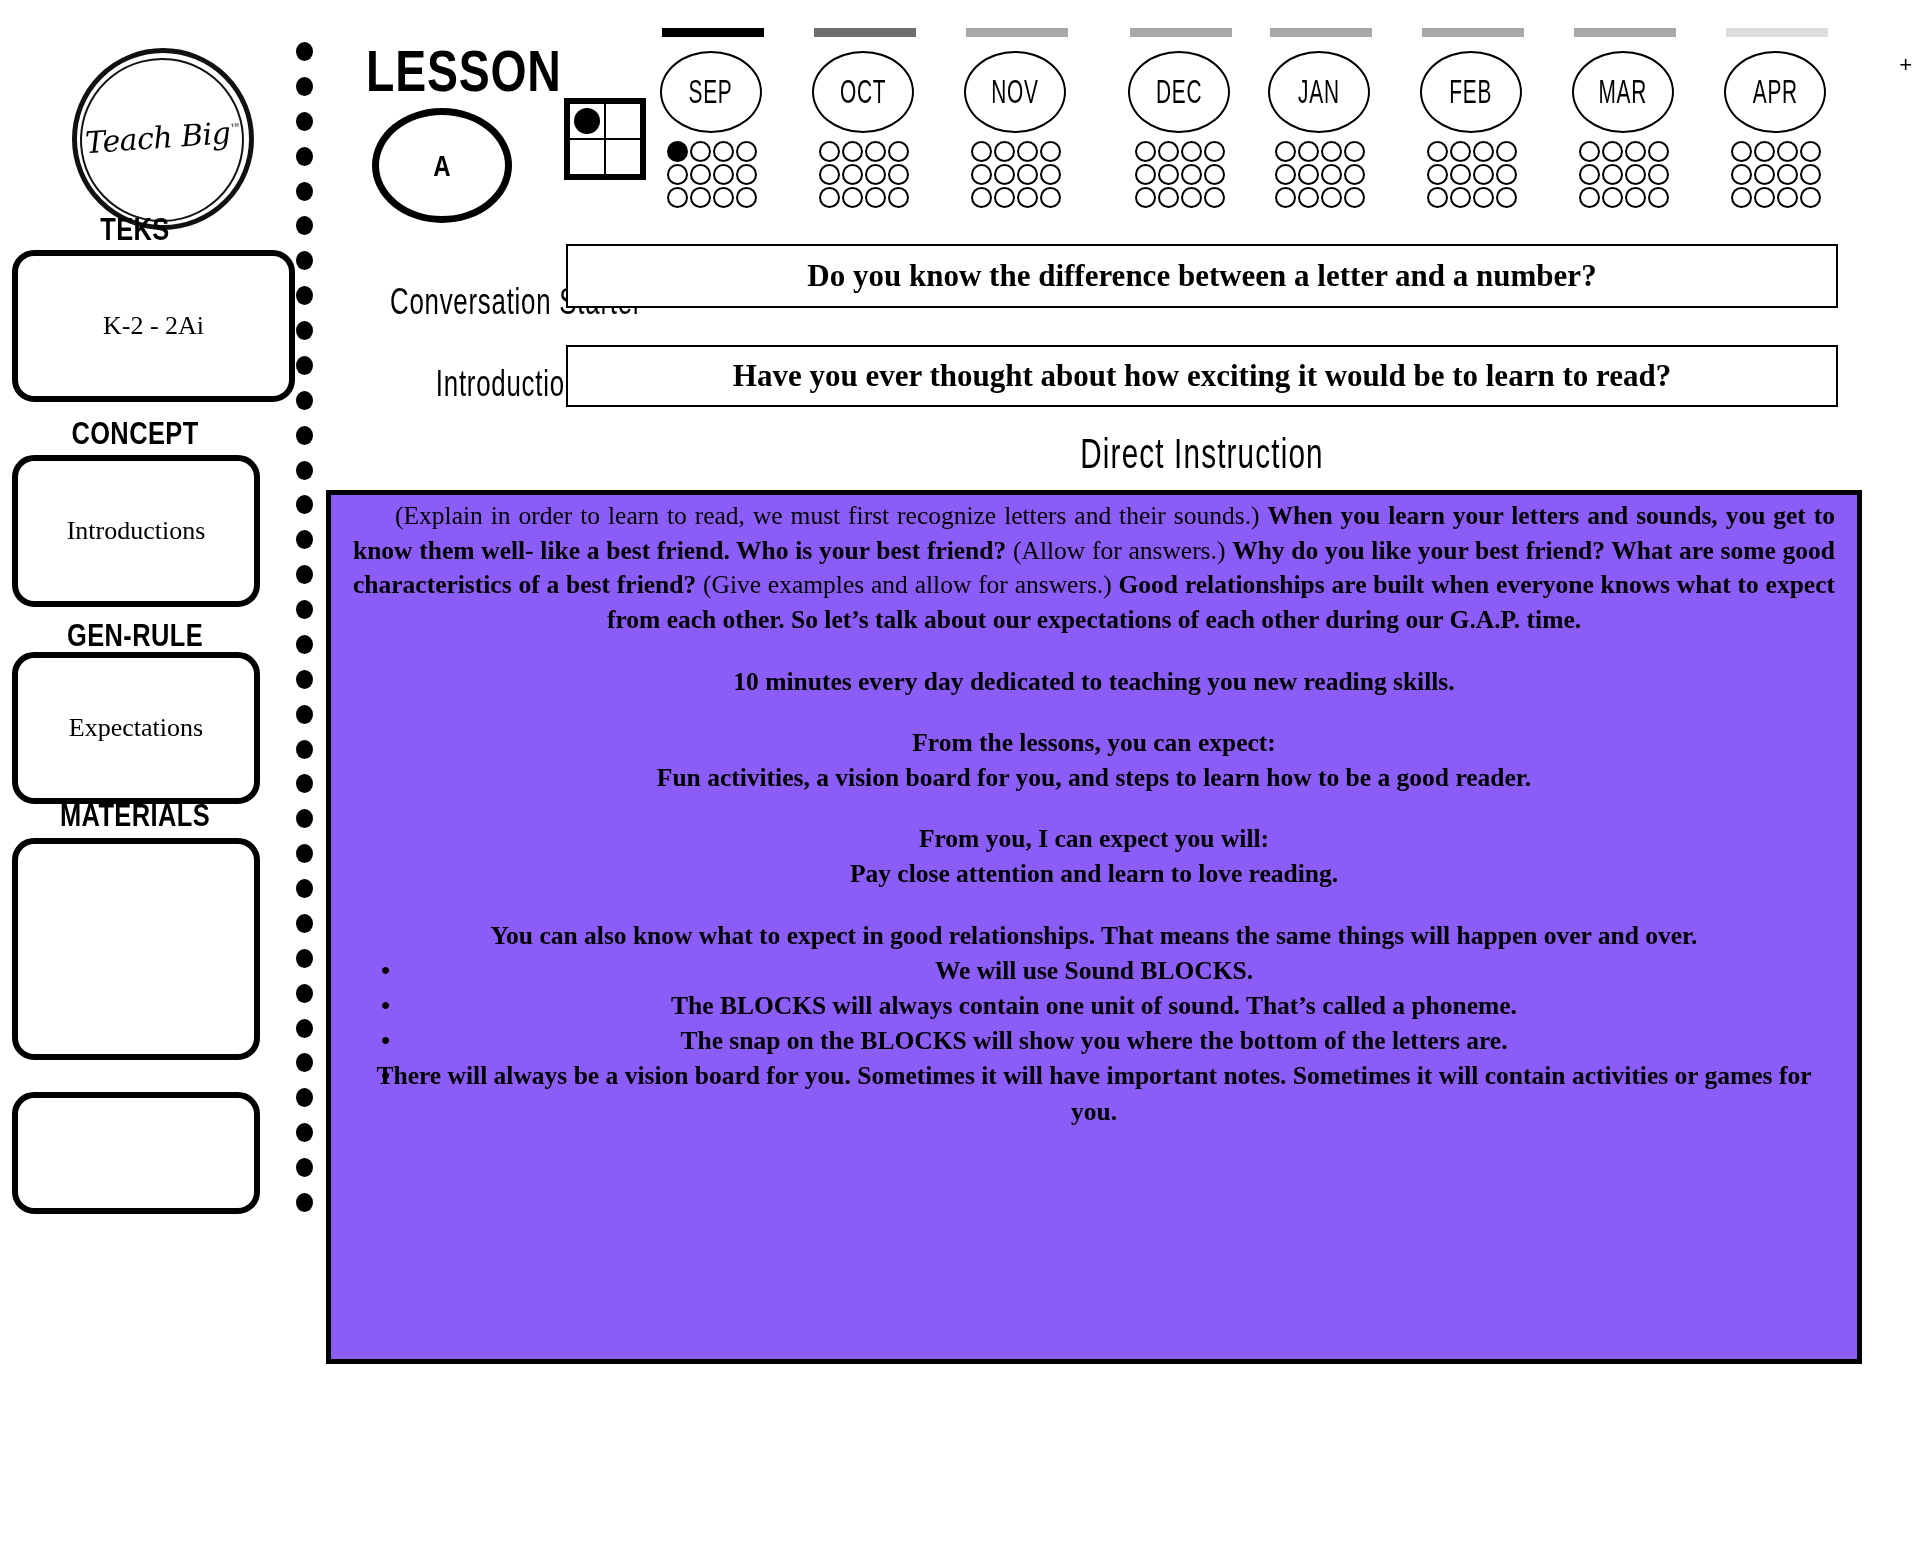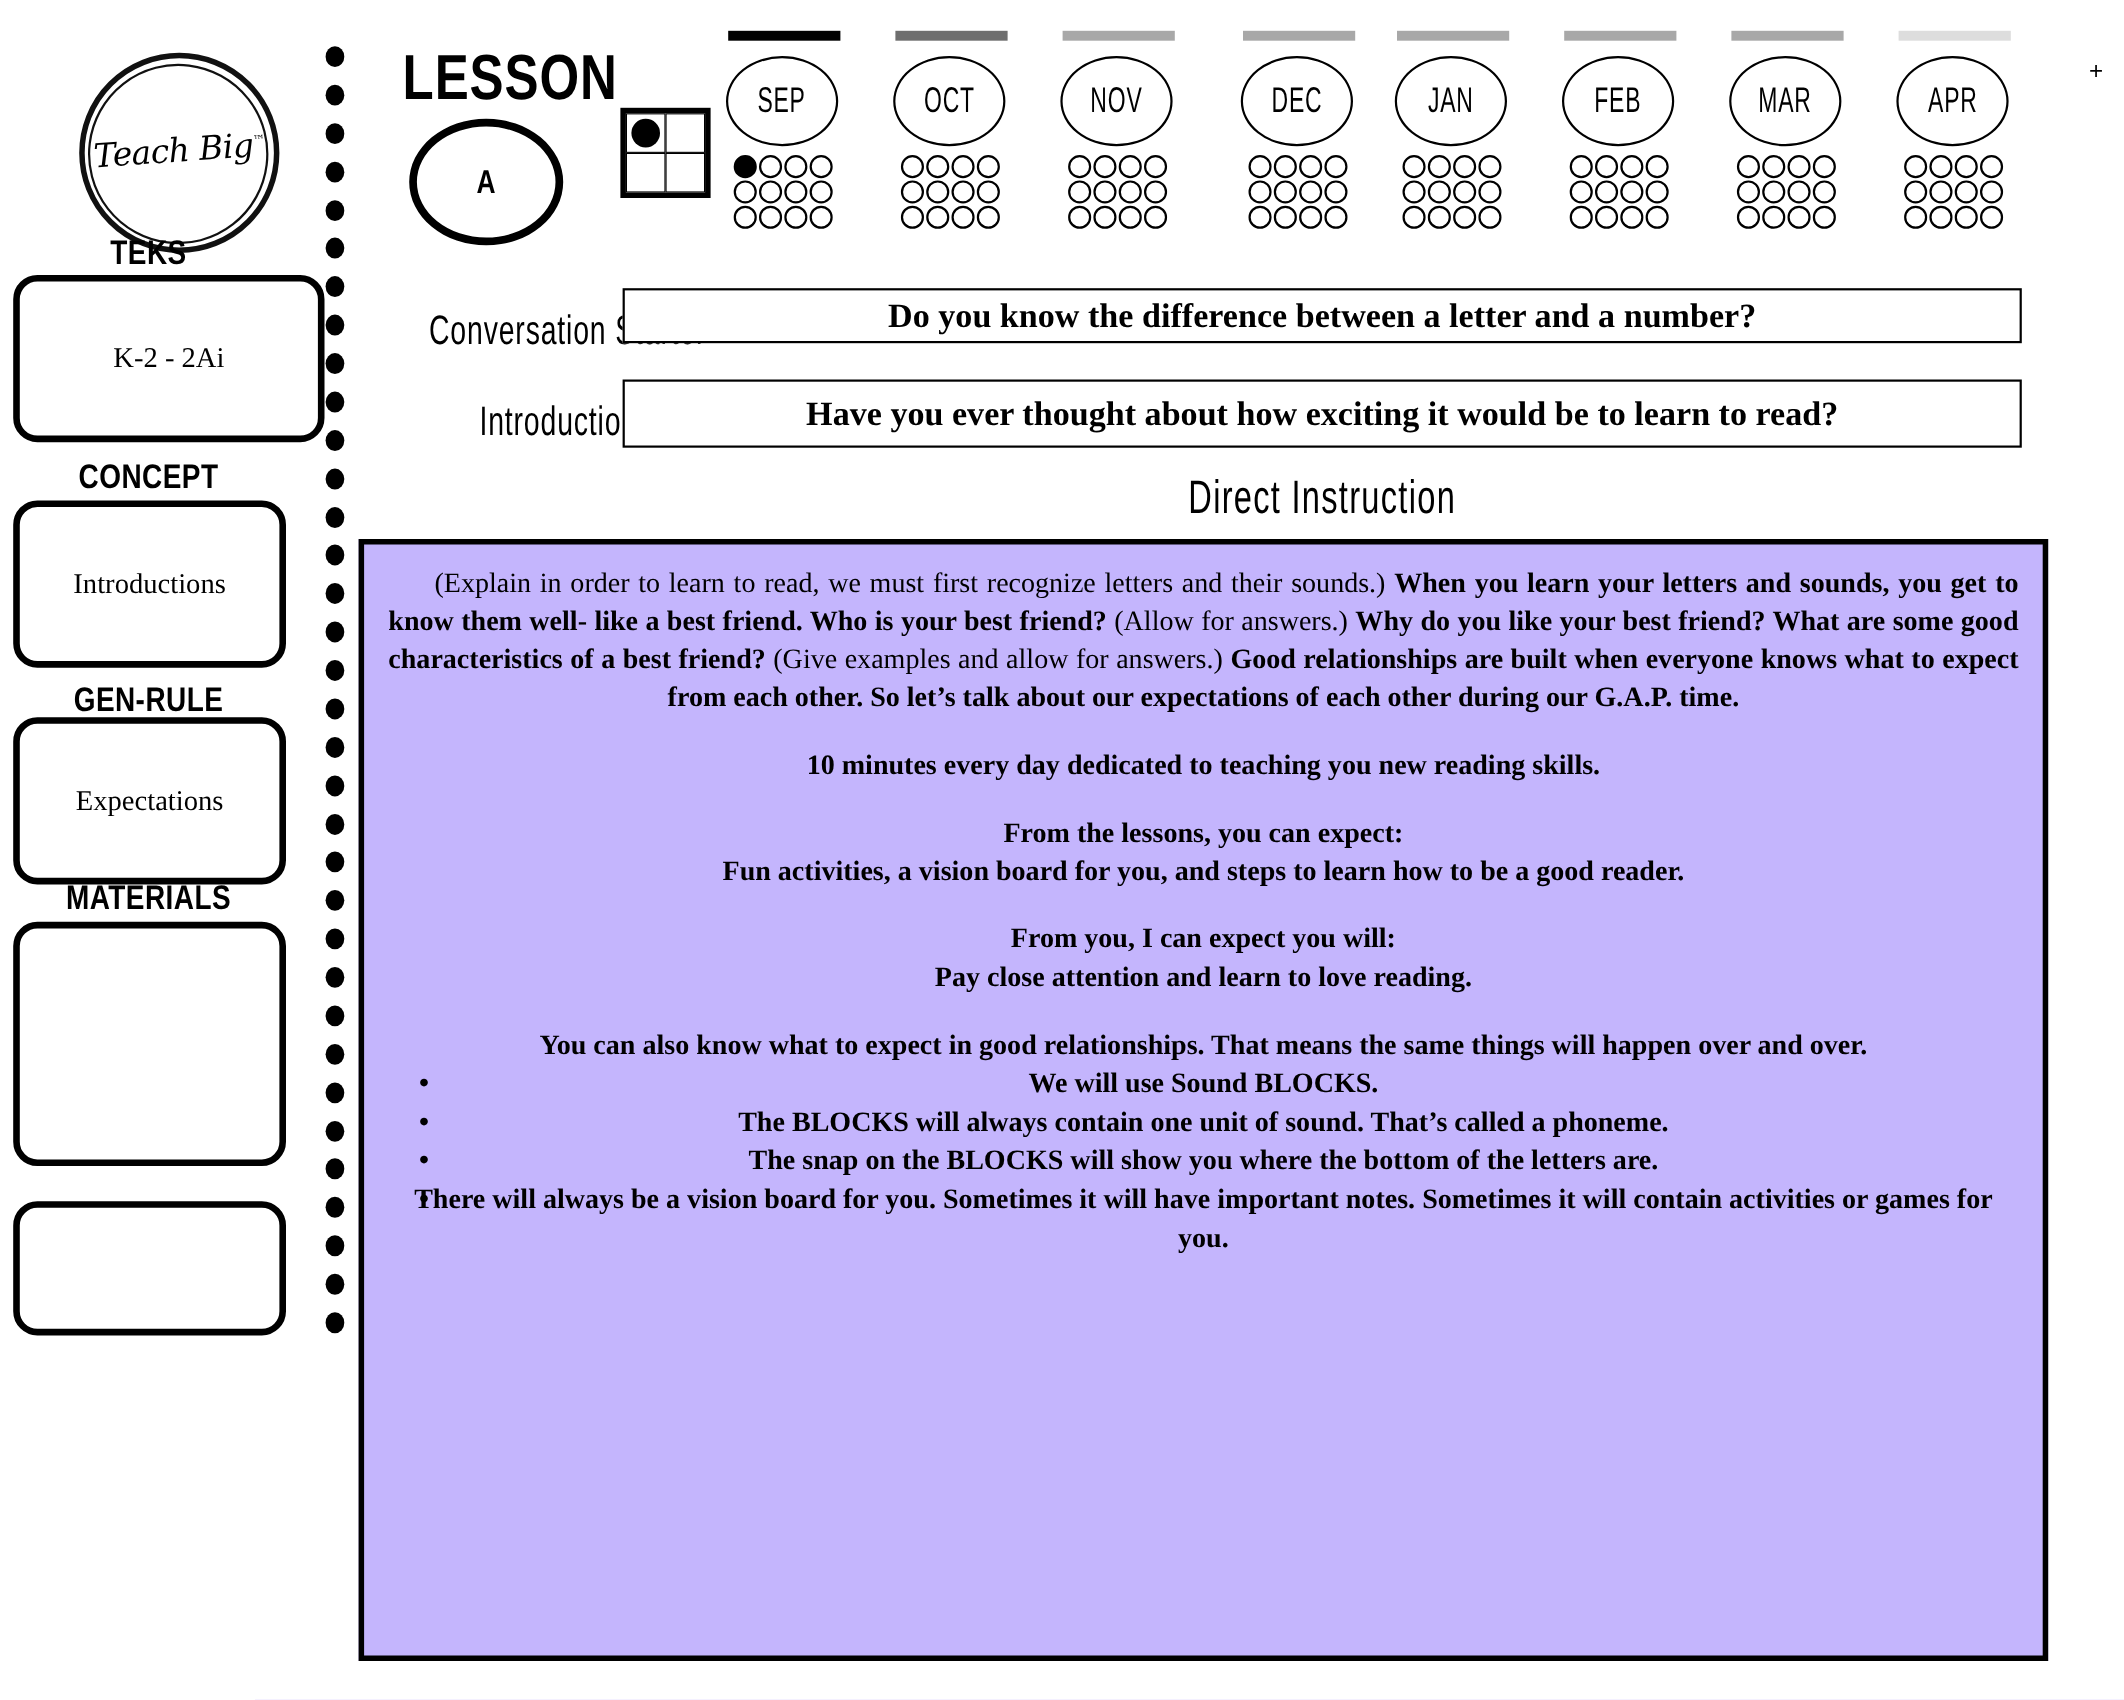--- a/index.html
+++ b/index.html
@@ -291,23 +291,23 @@
     align-items: center;
     justify-content: center;
     background: #fff;
     font-family: "Liberation Serif", serif;
     font-weight: bold;
     text-align: center;
     padding: 0 14px;
   }
   .conv-box {
     left: 236px;
-    top: 262px;
+    top: 244px;
     width: 1272px;
-    height: 50px;
+    height: 64px;
     font-size: 31px;
   }
   .intro-box {
     left: 236px;
     top: 345px;
     width: 1272px;
     height: 62px;
     font-size: 31px;
   }
 
@@ -322,25 +322,25 @@
     letter-spacing: 1.5px;
     transform: scaleX(0.78) scaleY(1.12);
     font-weight: 500;
   }
 
   .di-box {
     position: absolute;
     left: -4px;
     top: 490px;
     width: 1536px;
-    height: 1020px;
+    height: 874px;
     border: 5px solid #000;
     box-sizing: border-box;
-    background: #c4b5fd;
-    padding: 18px 22px 10px 22px;
+    background: #8b5cf6;
+    padding: 4px 22px 10px 22px;
     overflow: hidden;
   }
 
   .di-para {
     font-family: "Liberation Serif", serif;
     font-size: 25.5px;
     line-height: 1.36;
     text-align: center;
     margin: 0;
   }

